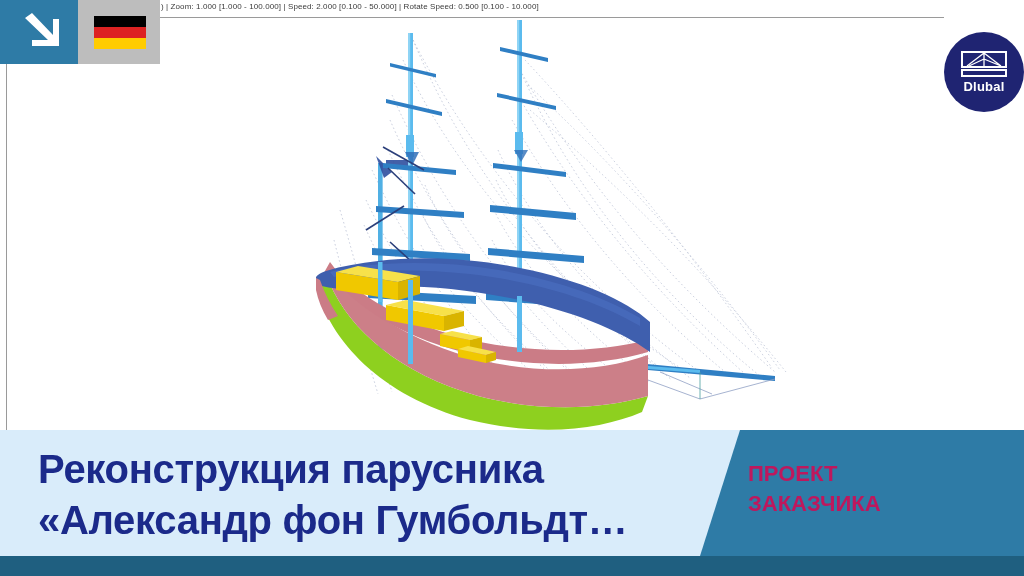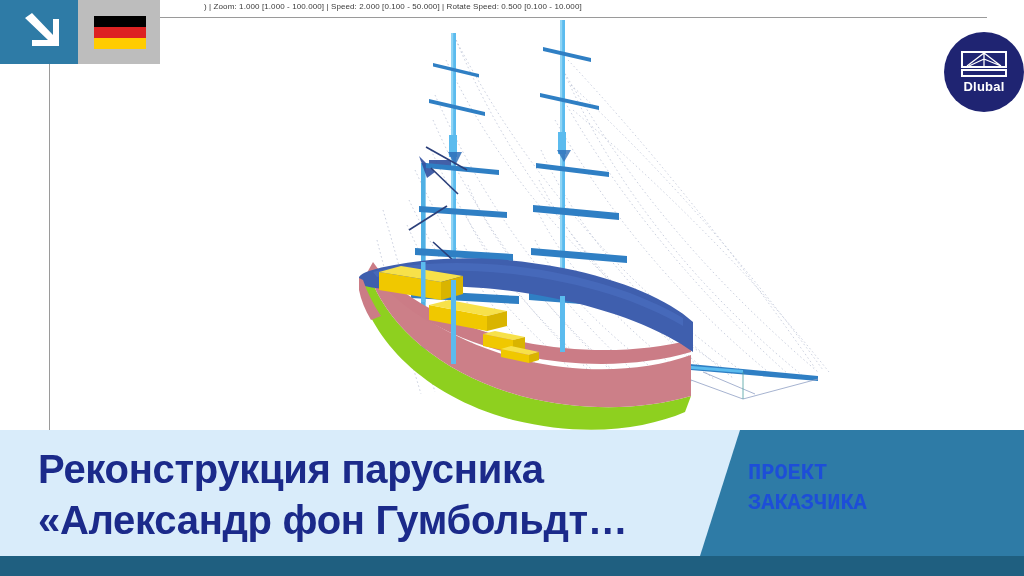--- a/index.html
+++ b/index.html
@@ -1,20 +1,20 @@
 <!DOCTYPE html>
 <html><head>
 <meta charset="utf-8">
 <style>
   html,body{margin:0;padding:0;background:#fff;}
   body{width:1024px;height:576px;overflow:hidden;font-family:"Liberation Sans",sans-serif;}
   #stage{position:relative;width:1024px;height:576px;background:#ffffff;overflow:hidden;}
 
   
-  .viewport{position:absolute;left:0;top:0;width:944px;height:432px;background:#ffffff;overflow:hidden;margin-left:43px;}
+  .viewport{position:absolute;left:0;top:0;width:944px;height:432px;background:#ffffff;overflow:hidden;}
   .viewport-border-left{position:absolute;left:6px;top:18px;width:1px;height:414px;background:#9a9a9a;}
   .viewport-border-top{position:absolute;left:6px;top:17px;width:1018px;height:1px;background:#9a9a9a;}
 
   
   .statusbar{position:absolute;left:0;top:0;width:1024px;height:17px;background:#ffffff;}
   .status-text{position:absolute;left:161px;top:2px;font-size:8px;color:#3a3a3a;white-space:nowrap;
     font-family:"Liberation Sans",sans-serif;letter-spacing:.1px;}
 
   
   .arrow-badge{position:absolute;left:0;top:0;width:78px;height:64px;background:#2e7ba6;}
@@ -34,22 +34,22 @@
      font-family:"Liberation Sans",sans-serif;letter-spacing:.2px;}
 
   
   .caption{position:absolute;left:0;top:430px;width:1024px;height:126px;background:#d9ecfa;}
   .caption-title{position:absolute;left:38px;top:444px;width:660px;
     font-size:40px;font-weight:bold;line-height:1.28;color:#1b2a8a;
     font-family:"Liberation Sans",sans-serif;letter-spacing:-.3px;white-space:pre-line;}
   .rightpanel{position:absolute;left:690px;top:430px;width:334px;height:126px;background:#2e7ba6;
     clip-path:polygon(50px 0,334px 0,334px 126px,10px 126px);}
   .rightpanel-text{position:absolute;left:748px;top:459px;width:260px;
-    color:#1d4ed8;font-size:22px;font-weight:bold;line-height:1.35;
-    font-family:Liberation Mono, monospace;white-space:pre-line;}
+    color:#be185d;font-size:22px;font-weight:bold;line-height:1.35;
+    font-family:Liberation Sans, sans-serif;white-space:pre-line;}
   .bottomstrip{position:absolute;left:0;top:556px;width:1024px;height:20px;background:#1f5f80;}
 
   
   .ship{position:absolute;left:0;top:0;width:1024px;height:432px;}
 </style>
 </head>
 <body>
 
 <div id="stage">
 

